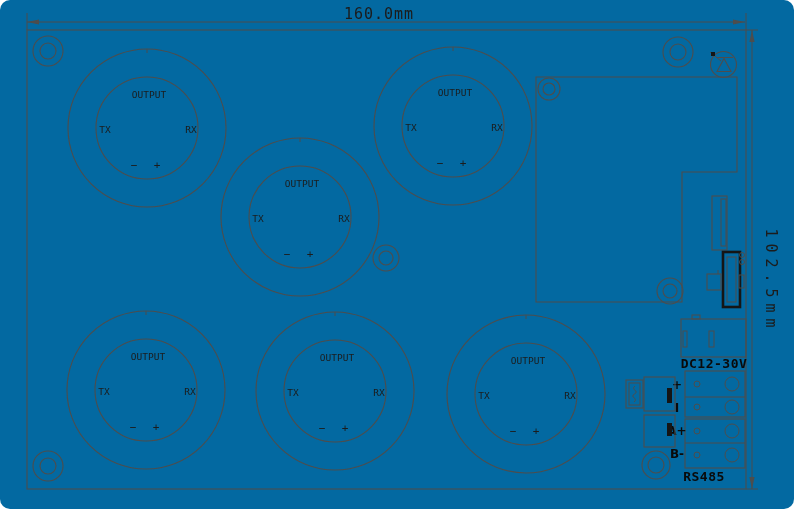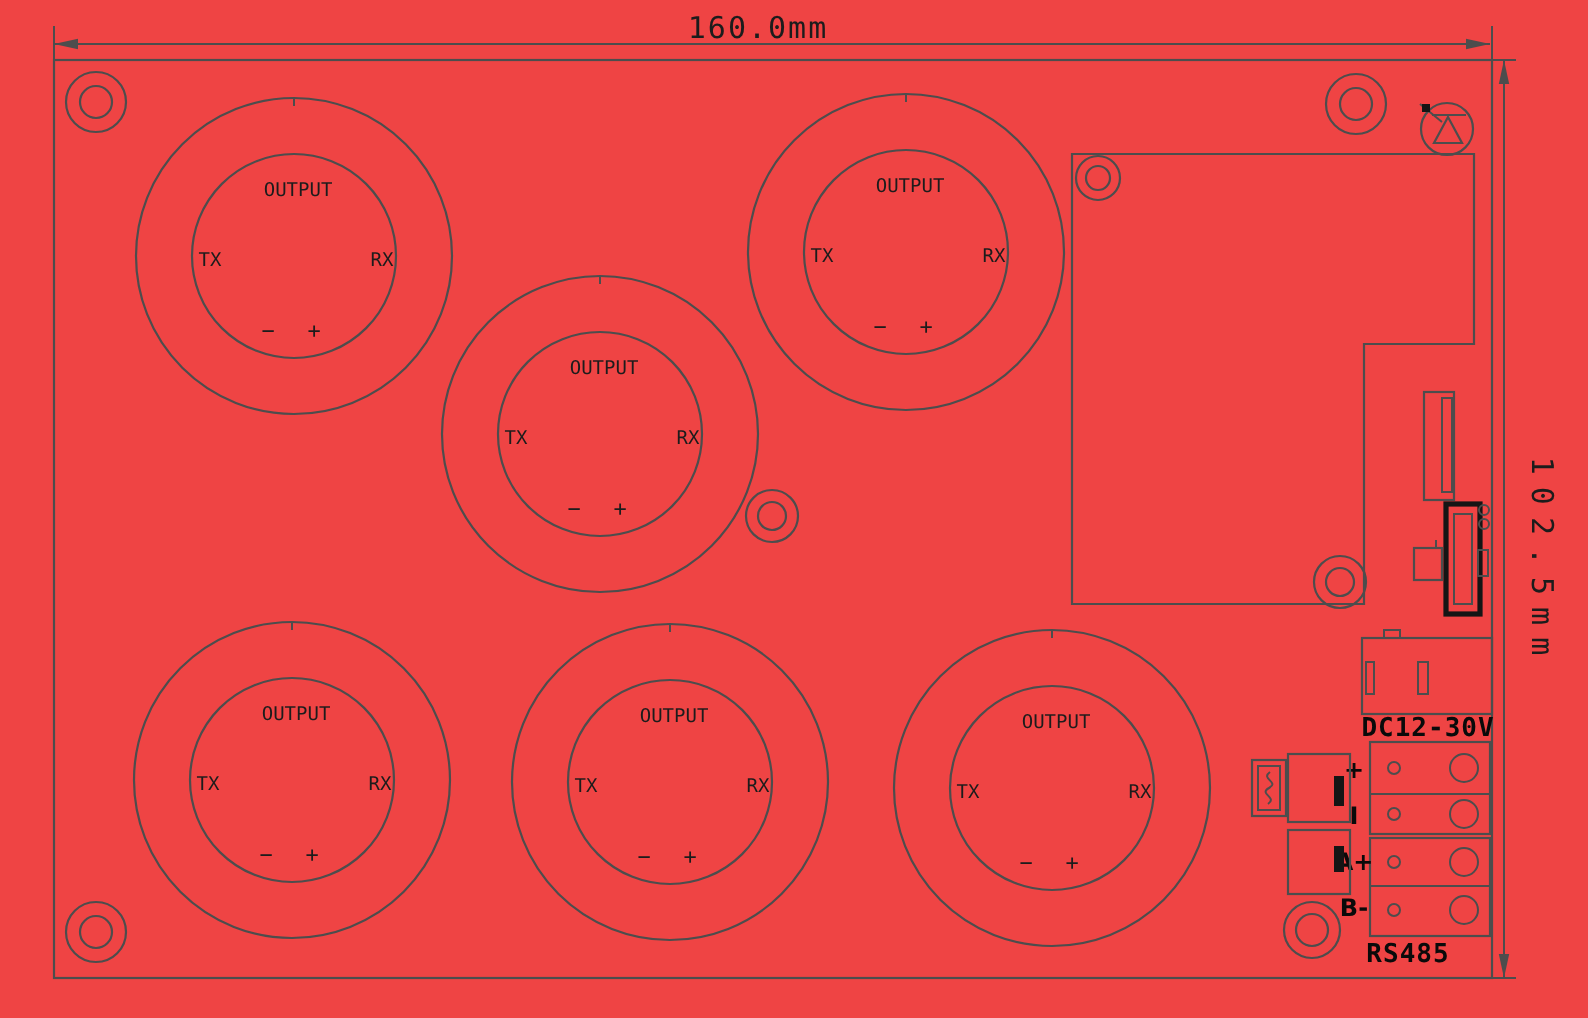--- a/index.html
+++ b/index.html
@@ -1,16 +1,16 @@
 <!DOCTYPE html>
 <html><head>
 <meta charset="utf-8">
 <style>
   html,body{margin:0;padding:0;background:#ffffff;}
-  .stage{position:relative;width:794px;height:509px;background:#ef4444;overflow:hidden;}
+  .stage{position:relative;width:794px;height:509px;background:#0369a1;overflow:hidden;border-radius:10px;}
   svg{display:block;}
   .thin{fill:none;stroke:#4d4d4d;stroke-width:1.1;}
   .thinner{fill:none;stroke:#4d4d4d;stroke-width:1;}
   .boldline{fill:none;stroke:#151515;stroke-width:2.6;}
   .fillblk{fill:#151515;stroke:none;}
   .arrow{fill:#4d4d4d;stroke:none;}
   text{font-family:"DejaVu Sans Mono","Liberation Mono",monospace;fill:#1c1c1c;}
   .dimtxt{font-size:15px;letter-spacing:1px;}
   .dimtxt-v{font-size:15px;letter-spacing:6px;}
   .modtxt{font-size:9.5px;}

